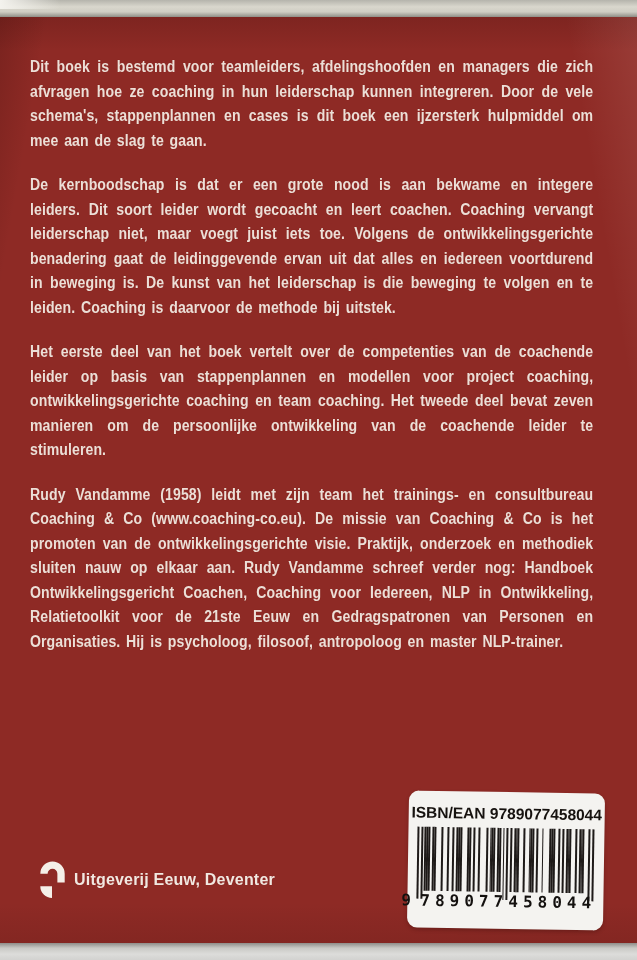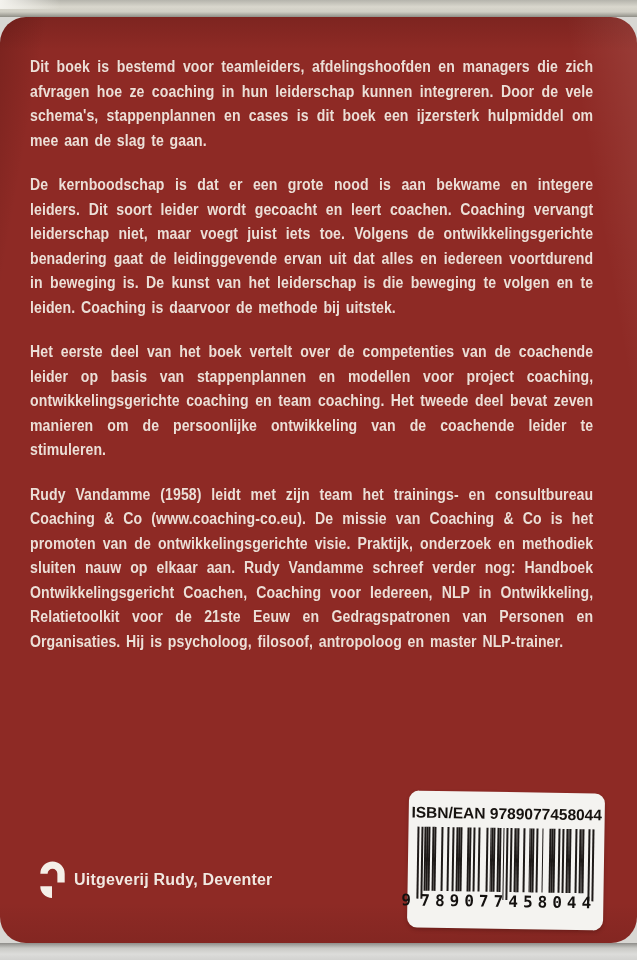--- a/index.html
+++ b/index.html
@@ -15,21 +15,21 @@
   .page-edge-bottom{position:absolute;bottom:0;left:0;right:0;height:17px;
     background:linear-gradient(180deg,#8e8d89 0%,#c9c9c5 30%,#dcdcda 65%,#d2d2d0 100%);}
 
   
   .cover{position:absolute;top:17px;left:0;width:637px;height:926px;
     background:
       linear-gradient(100deg,rgba(50,10,8,.22) 0%,rgba(50,10,8,0) 6%),
       linear-gradient(260deg,rgba(255,225,215,.10) 0%,rgba(255,225,215,0) 9%),
       linear-gradient(180deg,rgba(40,8,6,.16) 0px,rgba(40,8,6,0) 34px),
       linear-gradient(0deg,rgba(40,8,6,.10) 0px,rgba(40,8,6,0) 40px),
-      #8e2a25; border-radius: 26px;}
+      #8e2a25;}
 
   
   .blurb{position:absolute;left:30px;top:38px;width:640px;
     transform:scaleX(0.88);transform-origin:0 0;
     font-weight:700;font-size:16px;line-height:24.5px;
     color:#ecdfd7;text-align:justify;text-align-last:left;
     word-spacing:2px;letter-spacing:.1px;
     text-shadow:0 0 1px rgba(120,30,25,.35);}
   .blurb p{margin:0 0 20px 0;}
 
@@ -72,21 +72,21 @@
       <p>De kernboodschap is dat er een grote nood is aan bekwame en integere leiders. Dit soort leider wordt gecoacht en leert coachen. Coaching vervangt leiderschap niet, maar voegt juist iets toe. Volgens de ontwikkelingsgerichte benadering gaat de leidinggevende ervan uit dat alles en iedereen voortdurend in beweging is. De kunst van het leiderschap is die beweging te volgen en te leiden. Coaching is daarvoor de methode bij uitstek.</p>
       <p>Het eerste deel van het boek vertelt over de competenties van de coachende leider op basis van stappenplannen en modellen voor project coaching, ontwikkelingsgerichte coaching en team coaching. Het tweede deel bevat zeven manieren om de persoonlijke ontwikkeling van de coachende leider te stimuleren.</p>
       <p>Rudy Vandamme (1958) leidt met zijn team het trainings- en consultbureau Coaching &amp; Co (www.coaching-co.eu). De missie van Coaching &amp; Co is het promoten van de ontwikkelingsgerichte visie. Praktijk, onderzoek en methodiek sluiten nauw op elkaar aan. Rudy Vandamme schreef verder nog: Handboek Ontwikkelingsgericht Coachen, Coaching voor Iedereen, NLP in Ontwikkeling, Relatietoolkit voor de 21ste Eeuw en Gedragspatronen van Personen en Organisaties. Hij is psycholoog, filosoof, antropoloog en master NLP-trainer.</p>
     </div>
 
     <div class="publisher">
       <svg width="27" height="40" viewBox="0 0 54 82" aria-hidden="true">
         <path d="M 2 28 A 25 25 0 0 1 52 28 L 52 46 L 37 46 L 37 28 A 10 10 0 0 0 17 28 Z" fill="#f5efe8"></path>
         <path d="M 26 54 L 2 54 A 24 24 0 0 0 26 78 Z" fill="#f5efe8"></path>
       </svg>
-      <span class="publisher-name">Uitgeverij Rudy, Deventer</span>
+      <span class="publisher-name">Uitgeverij Eeuw, Deventer</span>
     </div>
 
     <div class="sticker">
       <div class="sticker-label">ISBN/EAN 9789077458044</div>
       <div class="bars-wrap">
         <div class="bars">
             <div class="module black guard"></div>
             <div class="module guard"></div>
             <div class="module black guard"></div>
             <div class="module"></div>

